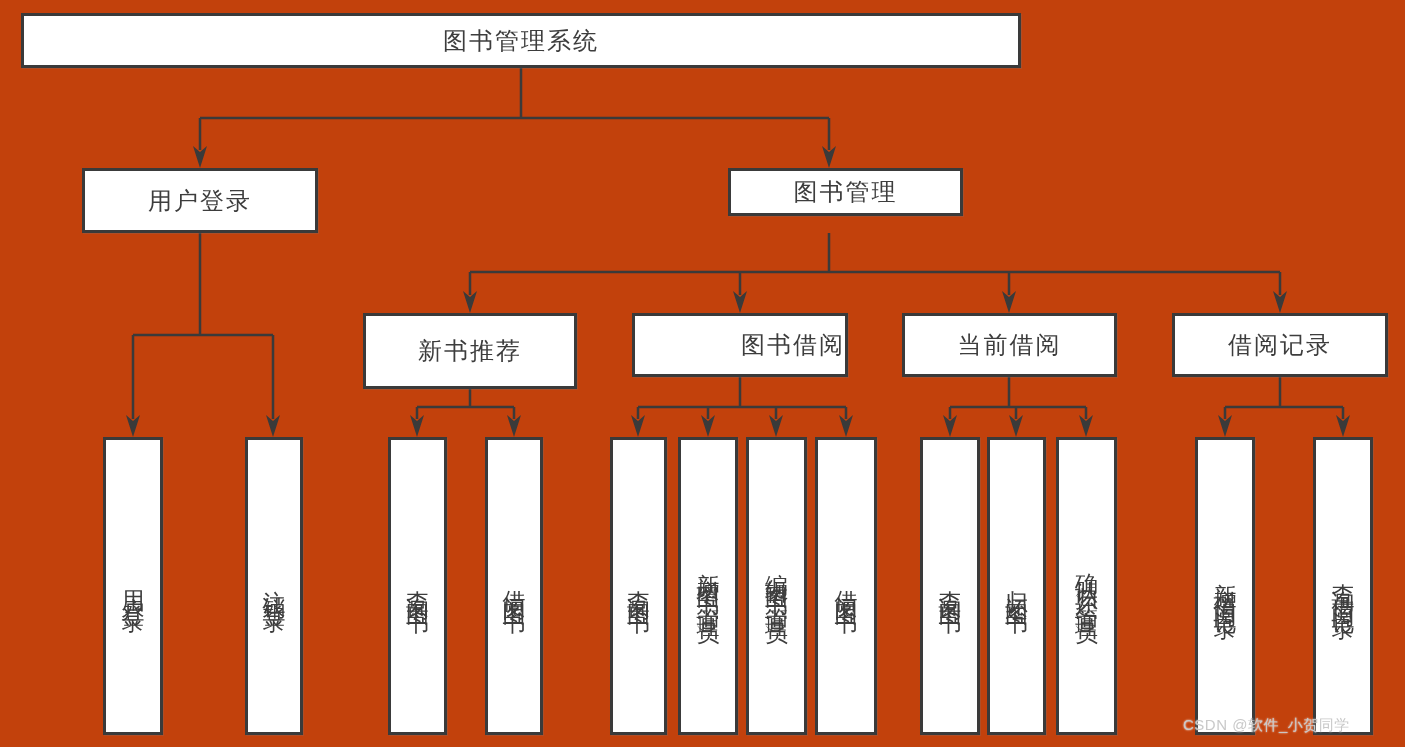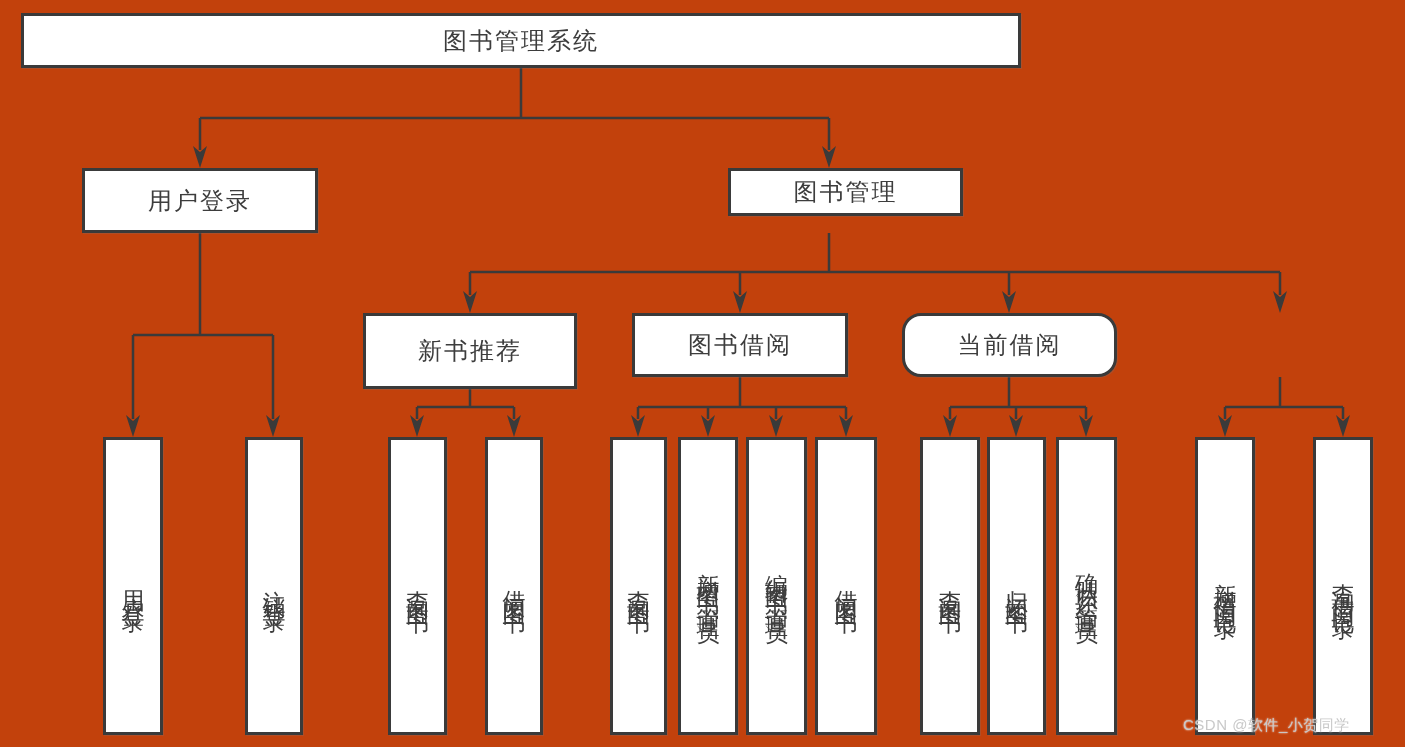--- a/index.html
+++ b/index.html
@@ -103,25 +103,28 @@
   <div class="node" style="left:82px; top:168px; width:236px; height:65px;">
     <span class="lbl">用户登录</span>
   </div>
   <div class="node" style="left:728px; top:168px; width:235px; height:48px;">
     <span class="lbl">图书管理</span>
   </div>
 
   <div class="node" style="left:363px; top:313px; width:214px; height:76px;">
     <span class="lbl">新书推荐</span>
   </div>
-  <div class="node" style="left:632px; top:313px; width:216px; height:64px;">
+  <div class="node" style="left:632px; top:313px; width:216px; height:64px;justify-content:flex-end;">
     <span class="lbl">图书借阅</span>
   </div>
-  <div class="node" style="left:902px; top:313px; width:215px; height:64px;border-radius:19px;">
+  <div class="node" style="left:902px; top:313px; width:215px; height:64px;">
     <span class="lbl">当前借阅</span>
+  </div>
+  <div class="node" style="left:1172px; top:313px; width:216px; height:64px;">
+    <span class="lbl">借阅记录</span>
   </div>
 
   <div class="node leaf" style="left:103px; top:437px; width:60px; height:298px;">
     <span class="lbl">用户登录</span>
   </div>
   <div class="node leaf" style="left:245px; top:437px; width:58px; height:298px;">
     <span class="lbl">注销登录</span>
   </div>
 
   <div class="node leaf" style="left:388px; top:437px; width:59px; height:298px;">

